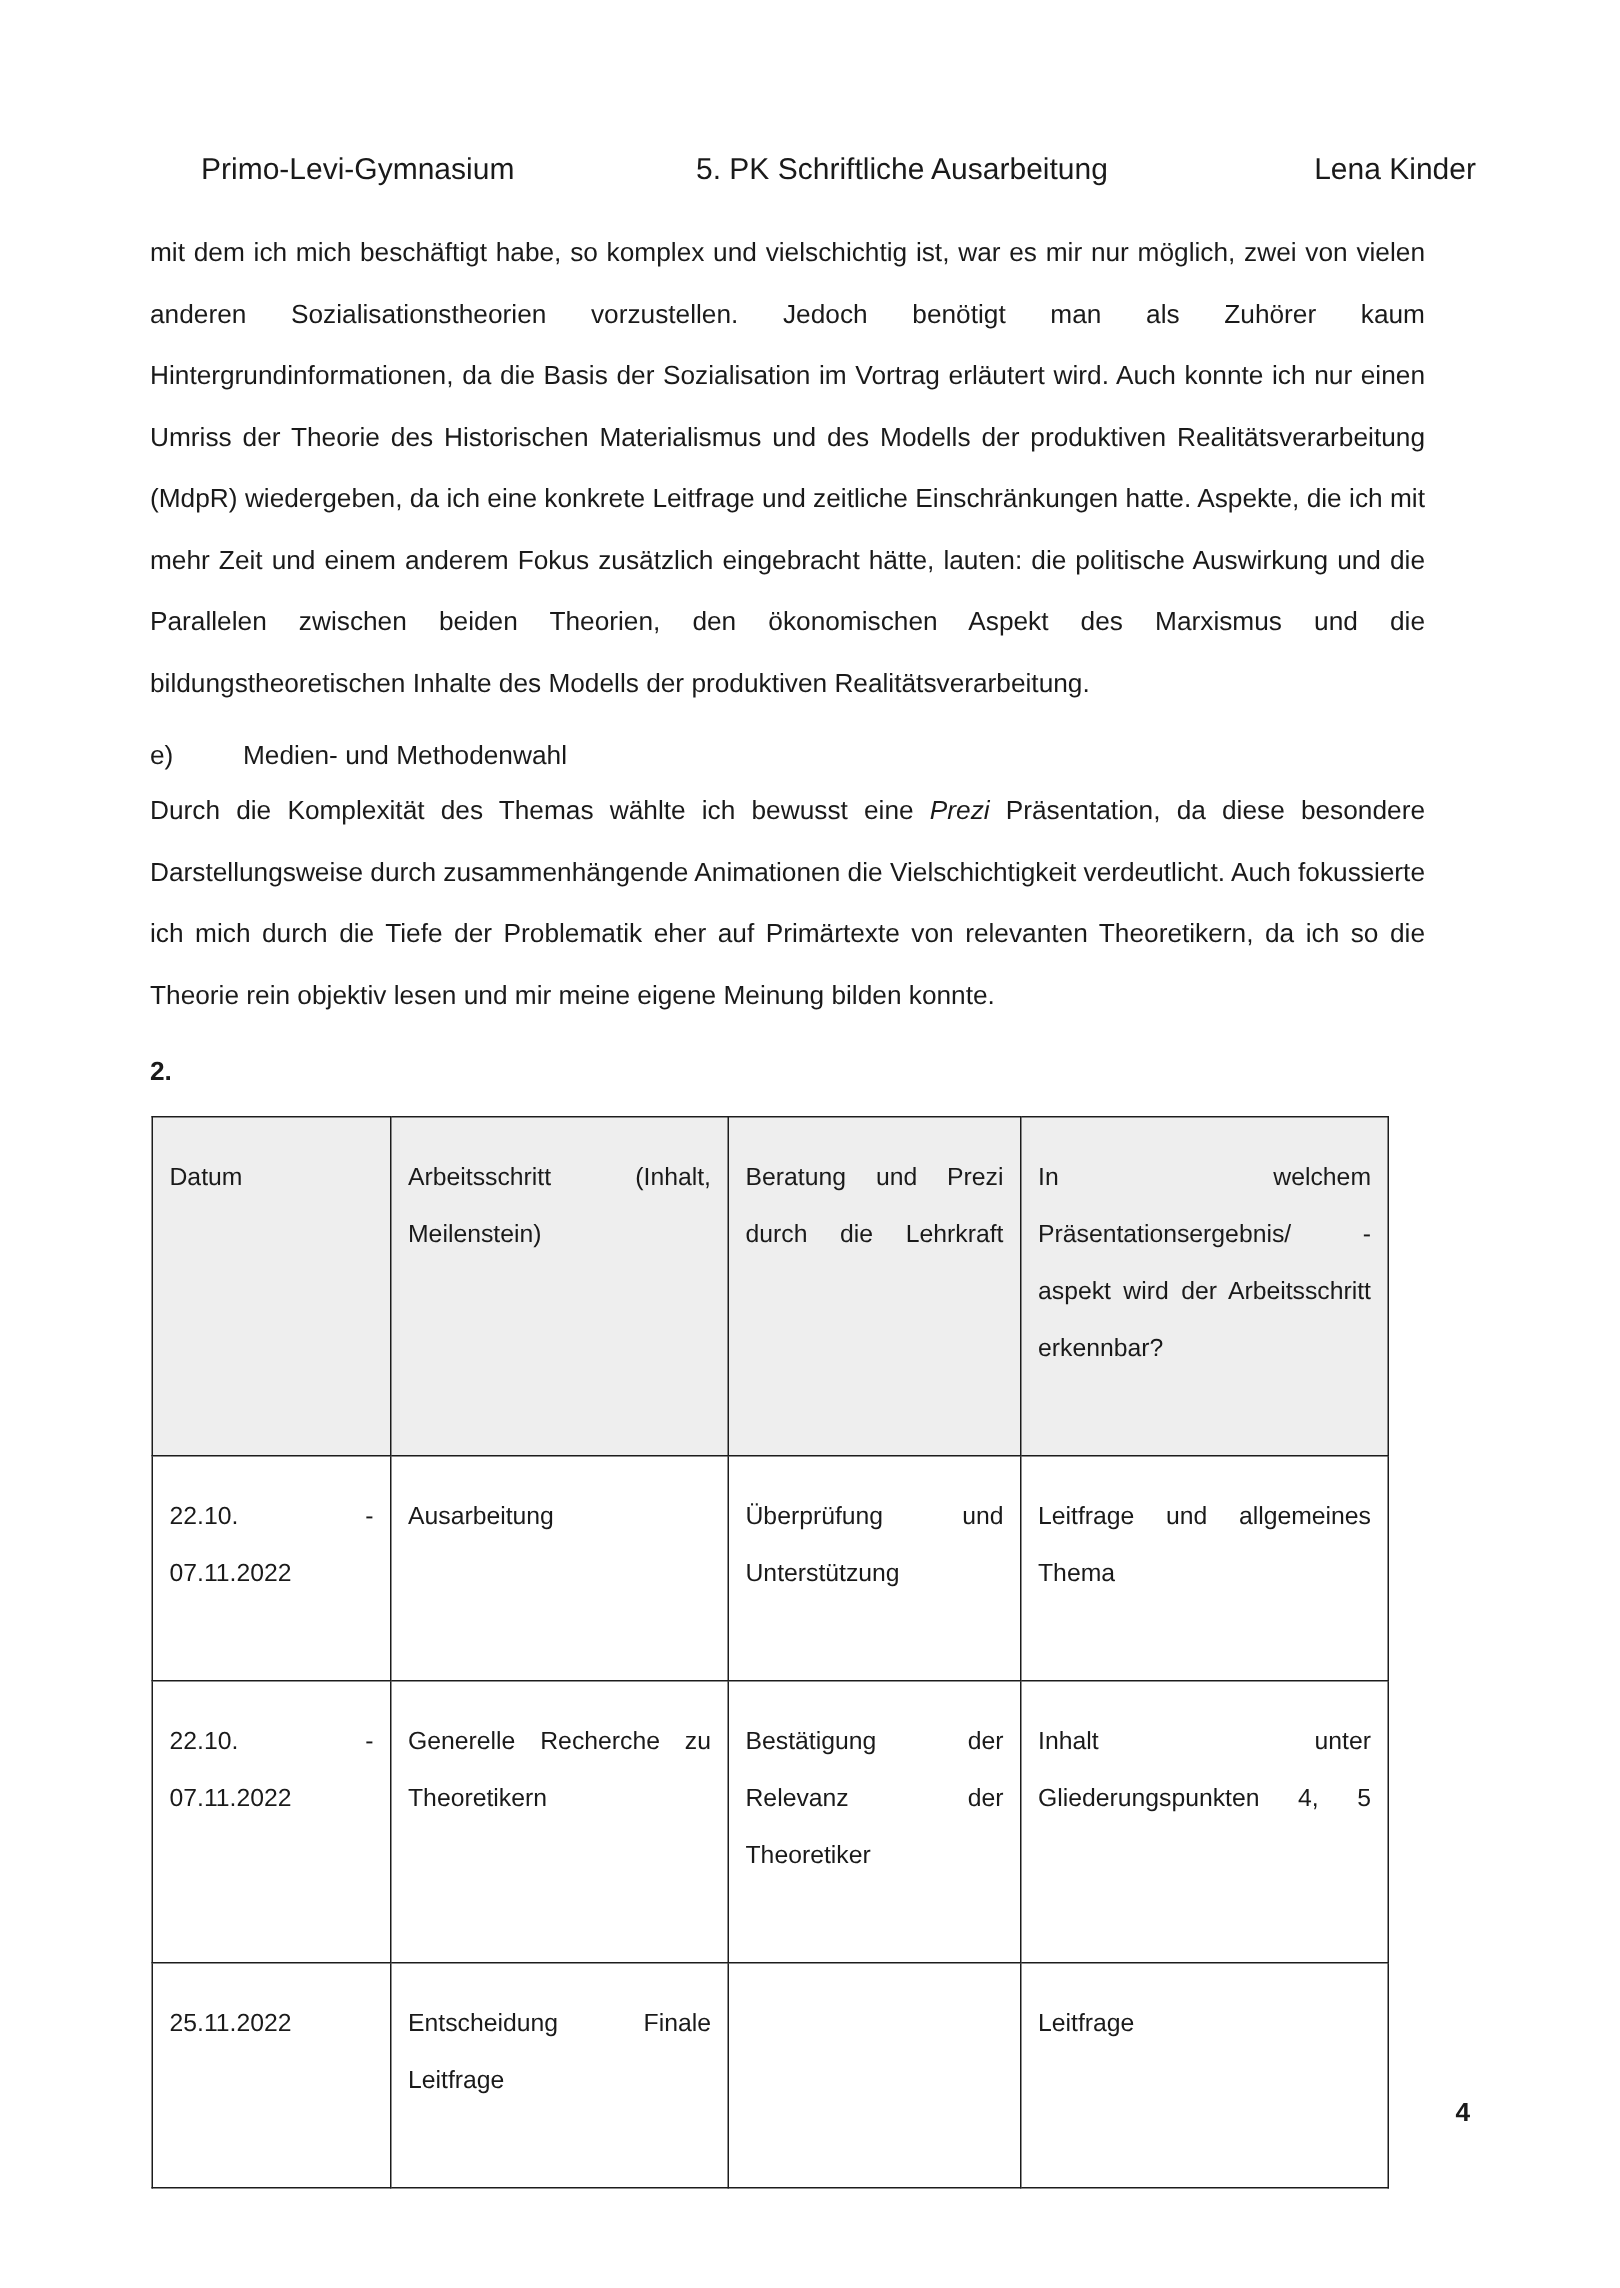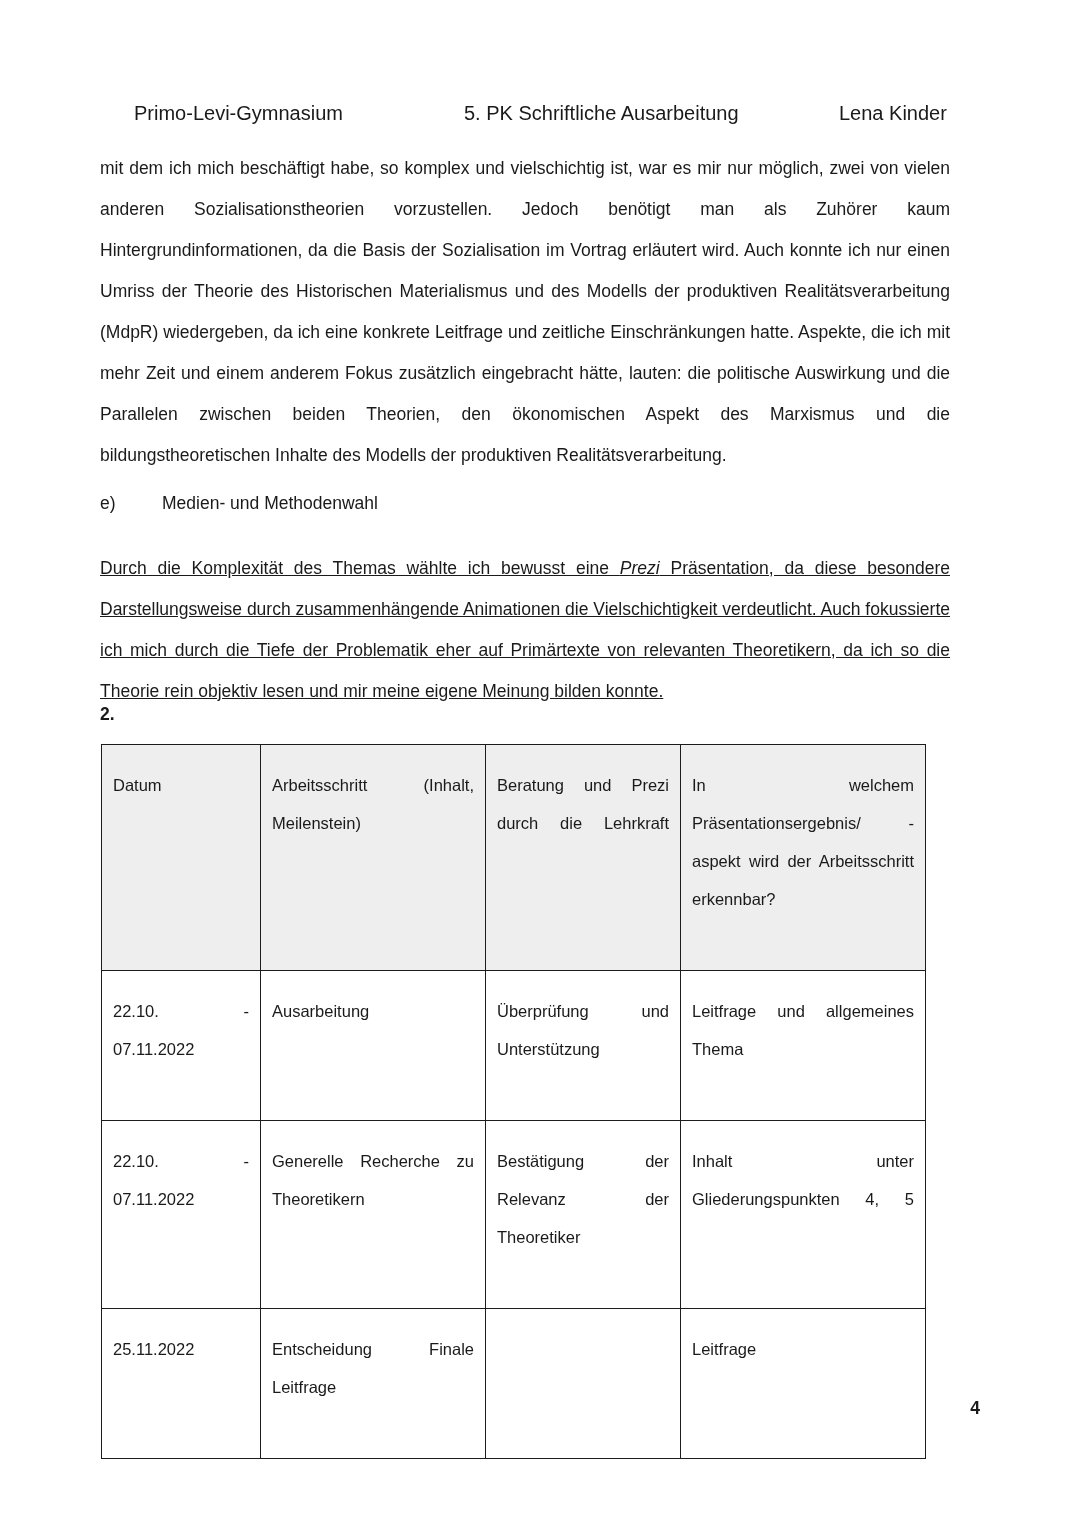--- a/index.html
+++ b/index.html
@@ -29,38 +29,38 @@
     top: 100px;
     width: 850px;
     display: flex;
     font-size: 20px;
     line-height: 1.3;
     white-space: nowrap;
     margin-left: 34px;
   }
   .doc-header .hdr-school { width: 330px; }
   .doc-header .hdr-title  { width: 375px; }
-  .doc-header .hdr-author { flex: 1; }
+  .doc-header .hdr-author { flex: 1; text-align: right; }
 
   
   .body-block {
     position: absolute;
     left: 100px;
     width: 850px;
     font-size: 17.5px;
     line-height: 41px;
     text-align: justify;
     text-justify: inter-word;
     hyphens: none;
   }
   .body-block p { margin: 0; }
 
   #para-1 { top: 148px; }
   #section-e { top: 483px; }
-  #para-2 { top: 548px; text-decoration: underline; }
+  #para-2 { top: 520px; }
 
   .sec-label {
     font-size: 17.5px;
     line-height: 41px;
     display: flex;
   }
   .sec-label .sec-marker { width: 62px; flex: none; }
 
   em.ital { font-style: italic; }
 

